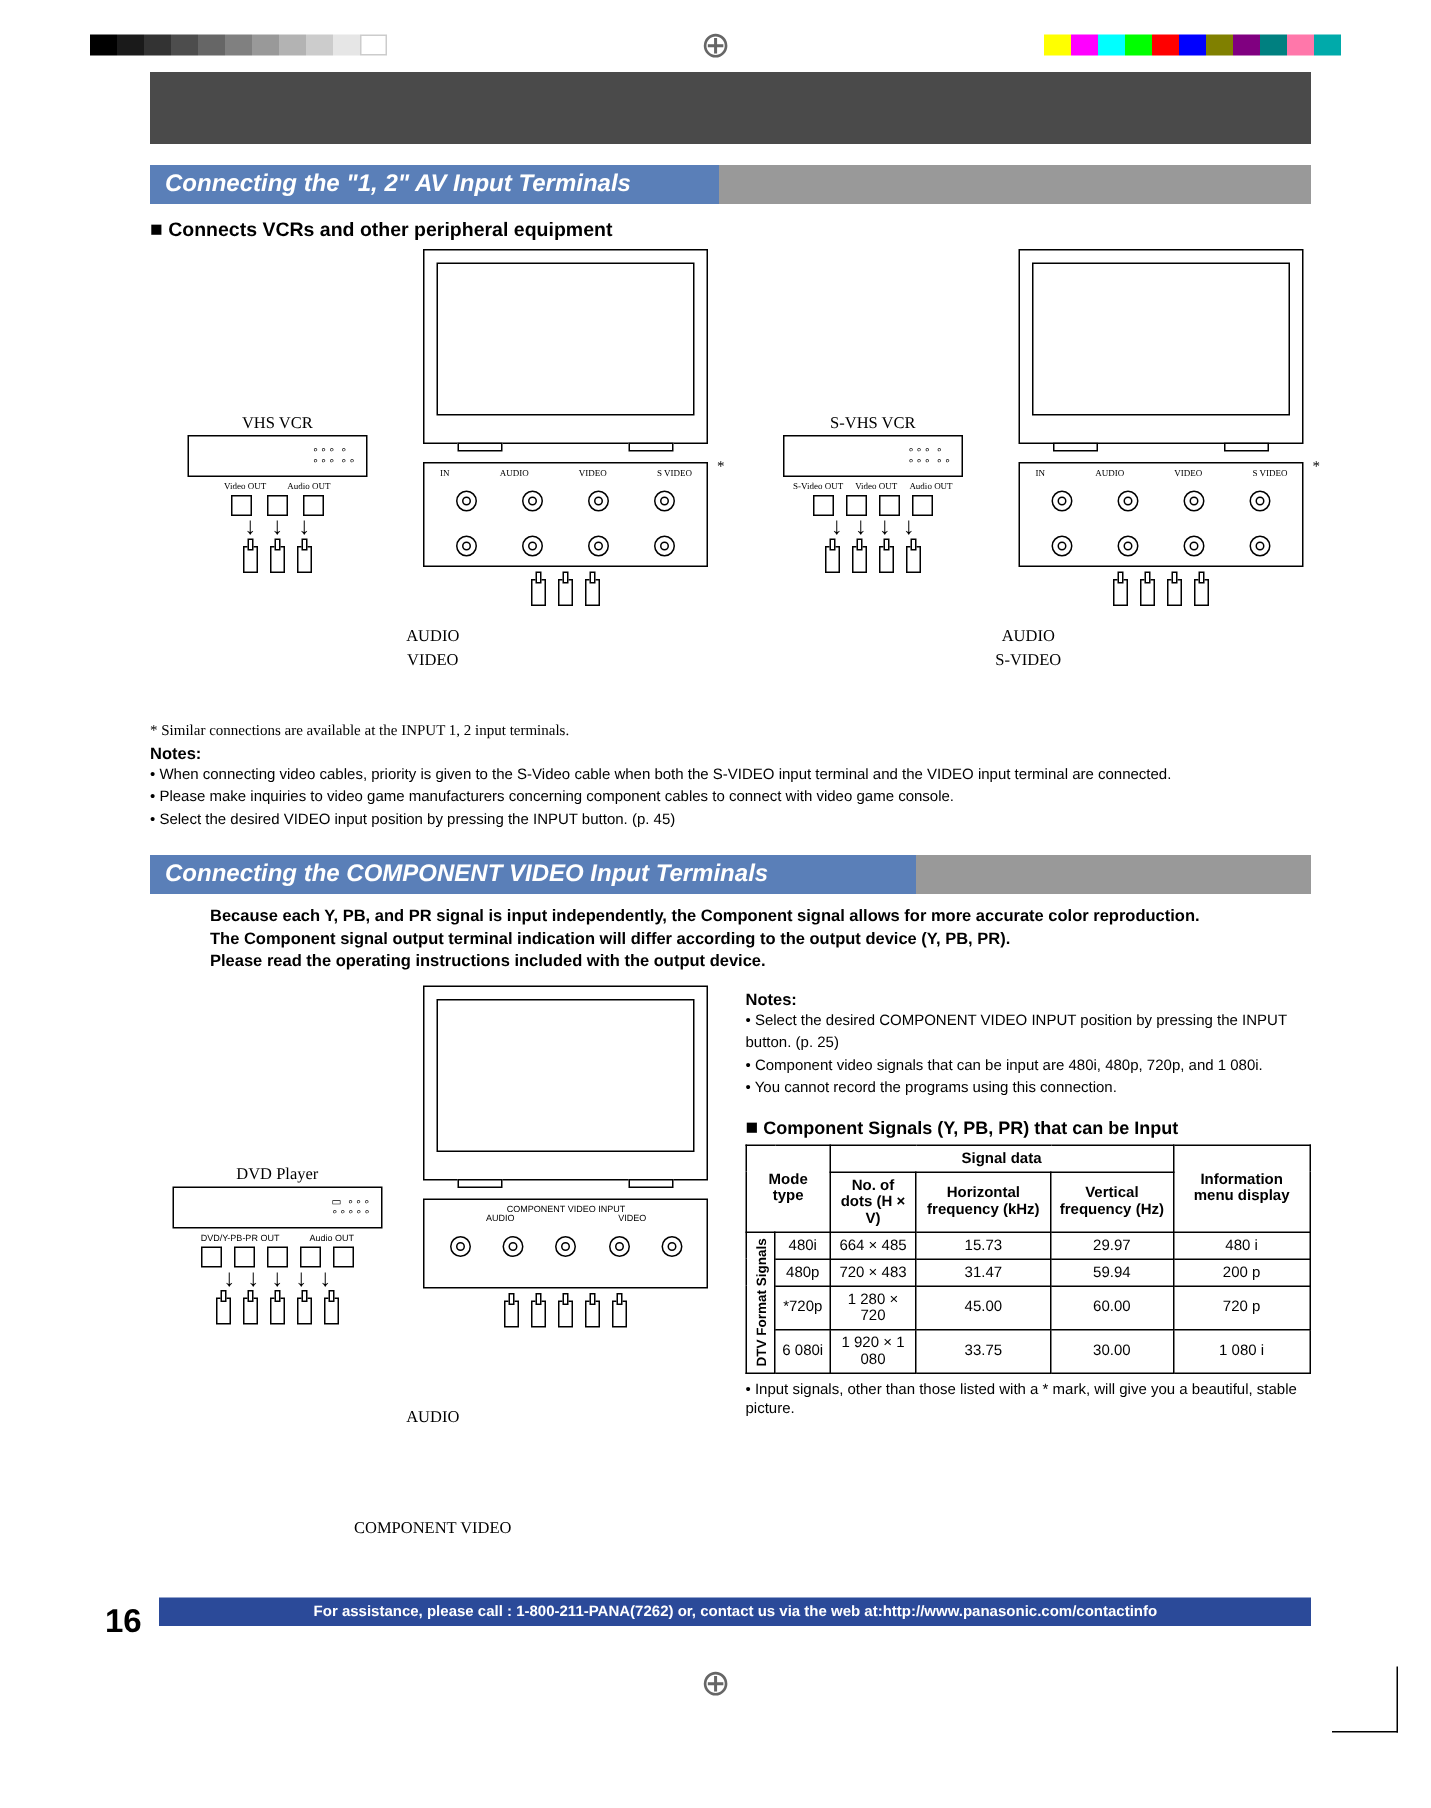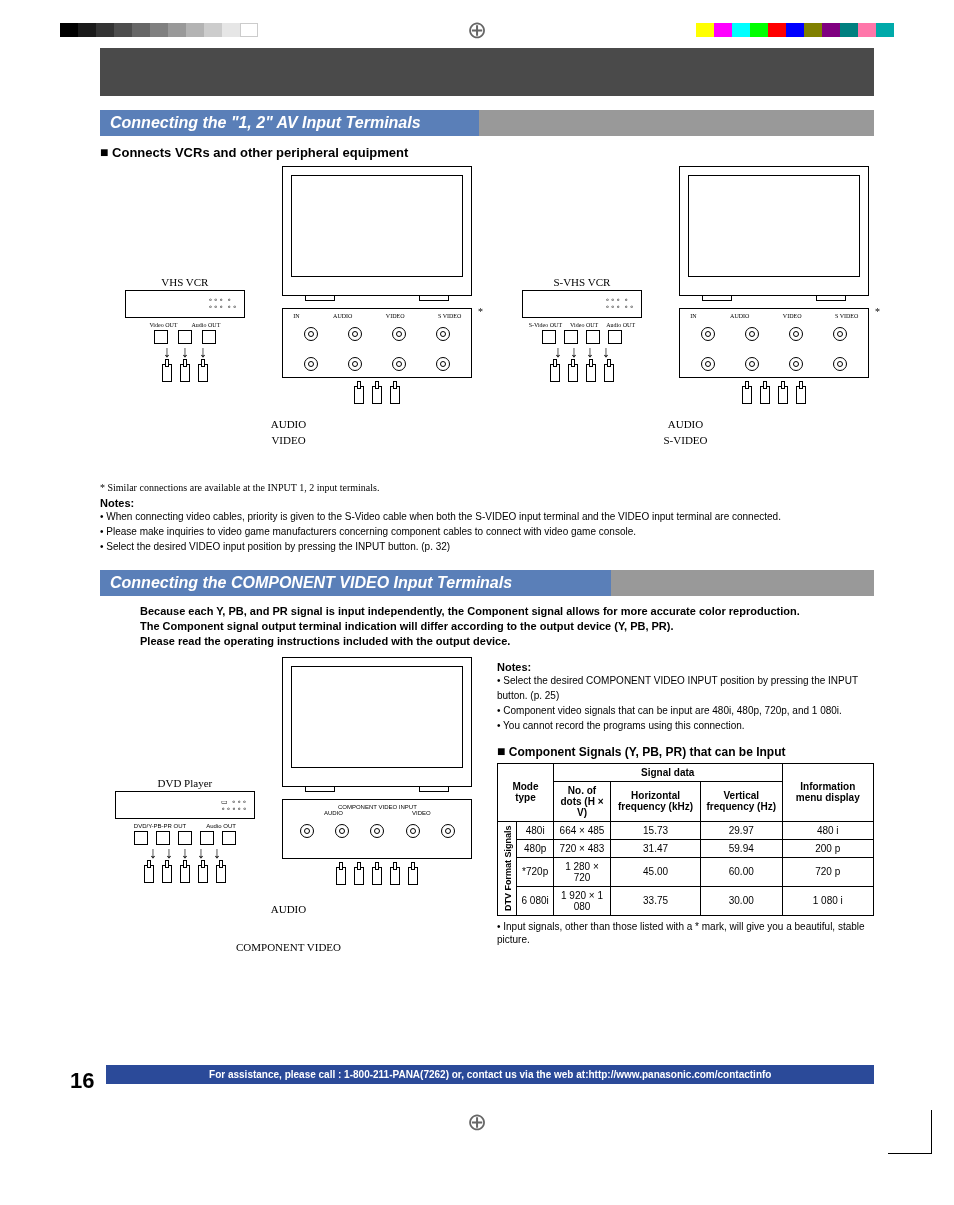--- a/index.html
+++ b/index.html
@@ -125,20 +125,21 @@
   .comp-intro { font-size: 11px; font-weight: bold; line-height: 1.35; margin-bottom: 8px; margin-left: 40px; }
   .comp-row { display: flex; gap: 20px; }
   .comp-left { flex: 1 1 50%; }
   .comp-right { flex: 1 1 50%; }
   .comp-diagram {
     min-height: 380px;
     position: relative;
     display:flex;
     flex-direction:column;
     align-items:center;
+    gap:36px;
   }
   .signal-table {
     border-collapse: collapse;
     width: 100%;
     font-size: 10px;
     margin-top: 4px;
   }
   .signal-table th, .signal-table td {
     border: 1px solid #000;
     padding: 3px 4px;
@@ -376,21 +377,21 @@
         <div class="conn-label">S-VIDEO</div>
       </div>
     </div>
   </div>
 
   <div class="footnote-star">* Similar connections are available at the INPUT 1, 2 input terminals.</div>
   <div class="notes-head">Notes:</div>
   <ul class="notes-list">
     <li>When connecting video cables, priority is given to the S-Video cable when both the S-VIDEO input terminal and the VIDEO input terminal are connected.</li>
     <li>Please make inquiries to video game manufacturers concerning component cables to connect with video game console.</li>
-    <li>Select the desired VIDEO input position by pressing the INPUT button. (p. 32)</li>
+    <li>Select the desired VIDEO input position by pressing the INPUT button. (p. 45)</li>
   </ul>
 
   <div class="section-title wide2" style="margin-top:16px;">Connecting the COMPONENT VIDEO Input Terminals</div>
 
   <div class="comp-intro">
     <span>Because each Y, PB, and PR signal is input independently, the Component signal allows for more accurate color reproduction.</span><br>
     <span>The Component signal output terminal indication will differ according to the output device (Y, PB, PR).</span><br>
     <span>Please read the operating instructions included with the output device.</span>
   </div>
 

